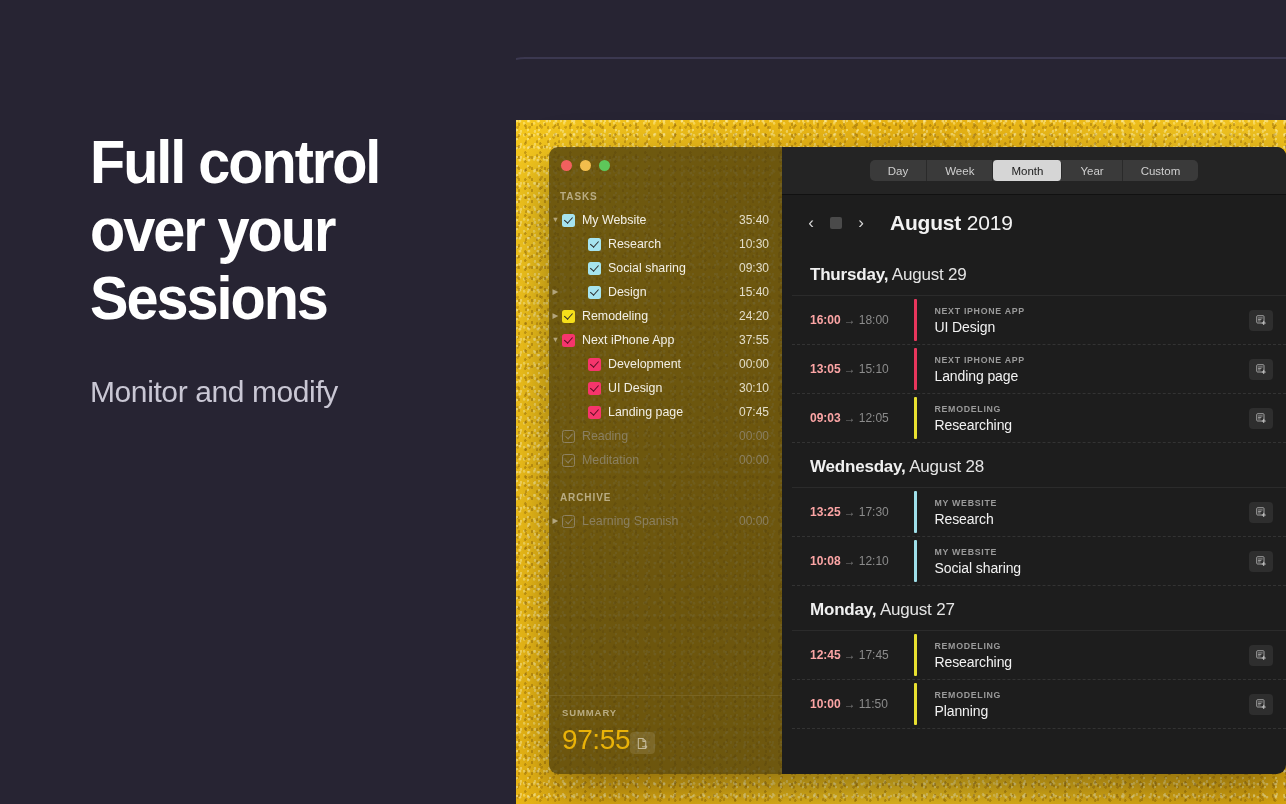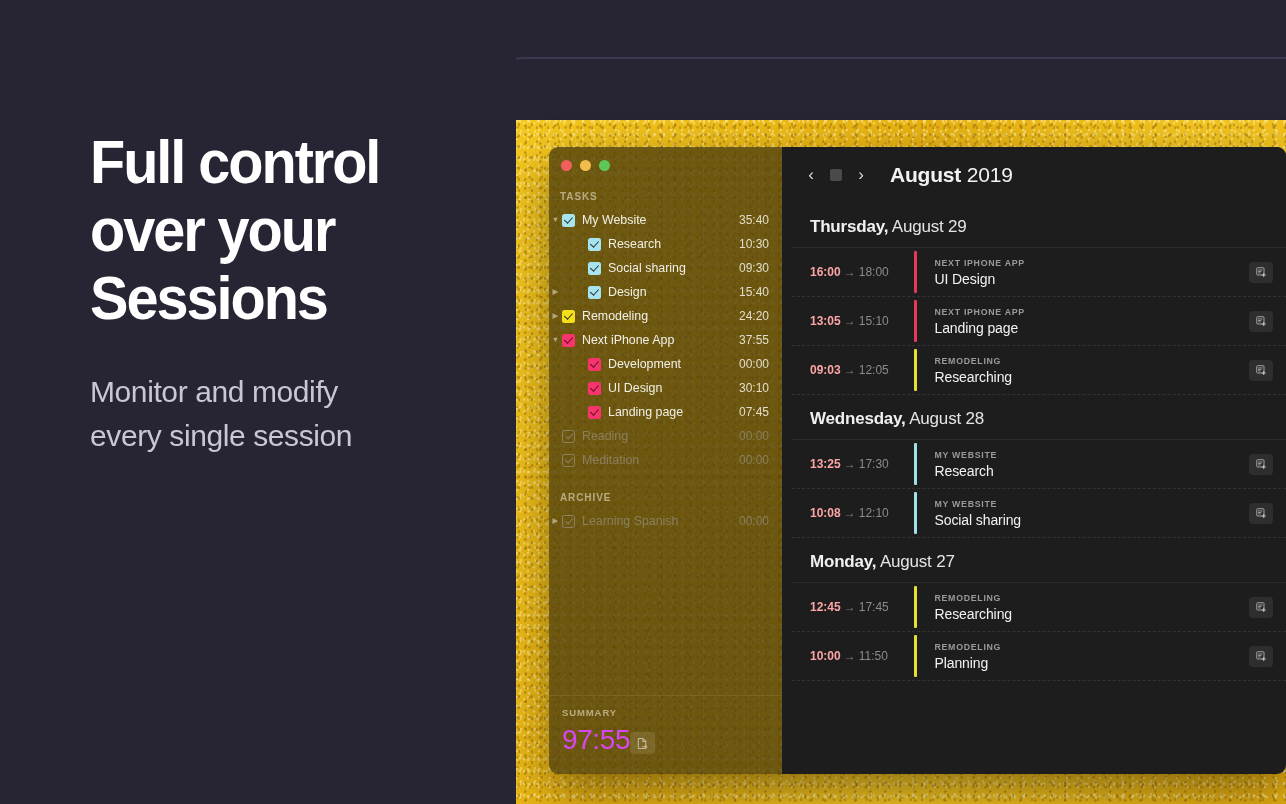--- a/index.html
+++ b/index.html
@@ -152,21 +152,21 @@
     border-top:1px solid rgba(255,255,255,.09);
     padding:11px 13px 0 13px;
     height:79px;
     display:flex; align-items:flex-start; justify-content:flex-start;
   }
   .summary-label {
     font-size:9.5px; font-weight:700; letter-spacing:0.9px;
     color:#b9ac83; text-transform:uppercase;
   }
   .summary-value {
-    font-size:28px; color:#d946ef; font-weight:400;
+    font-size:28px; color:#eab308; font-weight:400;
     letter-spacing:-0.4px; margin-top:6px;
   }
   .export-btn {
     width:25px; height:22px; border-radius:4px;
     background:rgba(255,255,255,.11);
     display:flex; align-items:center; justify-content:center;
     margin-top:25px;
   }
 
   
@@ -371,20 +371,29 @@
           <path d="M2.5 1.5h5l3 3v8h-8z" stroke="#c4b998" stroke-width="1.1" fill="none"></path>
           <path d="M7.5 1.6v3.1h3" stroke="#c4b998" stroke-width="1.1" fill="none"></path>
           <path d="M7 10.6h4.4M10 9.1l1.7 1.5L10 12.1" stroke="#c4b998" stroke-width="1.1" fill="none" stroke-linecap="round" stroke-linejoin="round"></path>
         </svg>
       </div>
     </div>
   </div>
 
   <div class="main">
 
+    <div class="toolbar">
+      <div class="segmented">
+          <div class="seg">Day</div>
+          <div class="seg">Week</div>
+          <div class="seg active">Month</div>
+          <div class="seg">Year</div>
+          <div class="seg">Custom</div>
+        </div>
+    </div>
 
     <div class="datebar">
       <div class="nav-chev">‹</div>
       <div class="nav-stop"></div>
       <div class="nav-chev">›</div>
       <div class="date-title">
         <b>August</b>
         <span>2019</span>
       </div>
     </div>
@@ -504,16 +513,15 @@
 
 <div class="promo">
   <div class="promo-inner">
     <div class="headline">
         <div>Full control</div>
         <div>over your</div>
         <div>Sessions</div>
       </div>
     <div class="subhead">
         <div>Monitor and modify</div>
-        <div>every single session</div>
       </div>
   </div>
 </div>
 
 </body></html>

